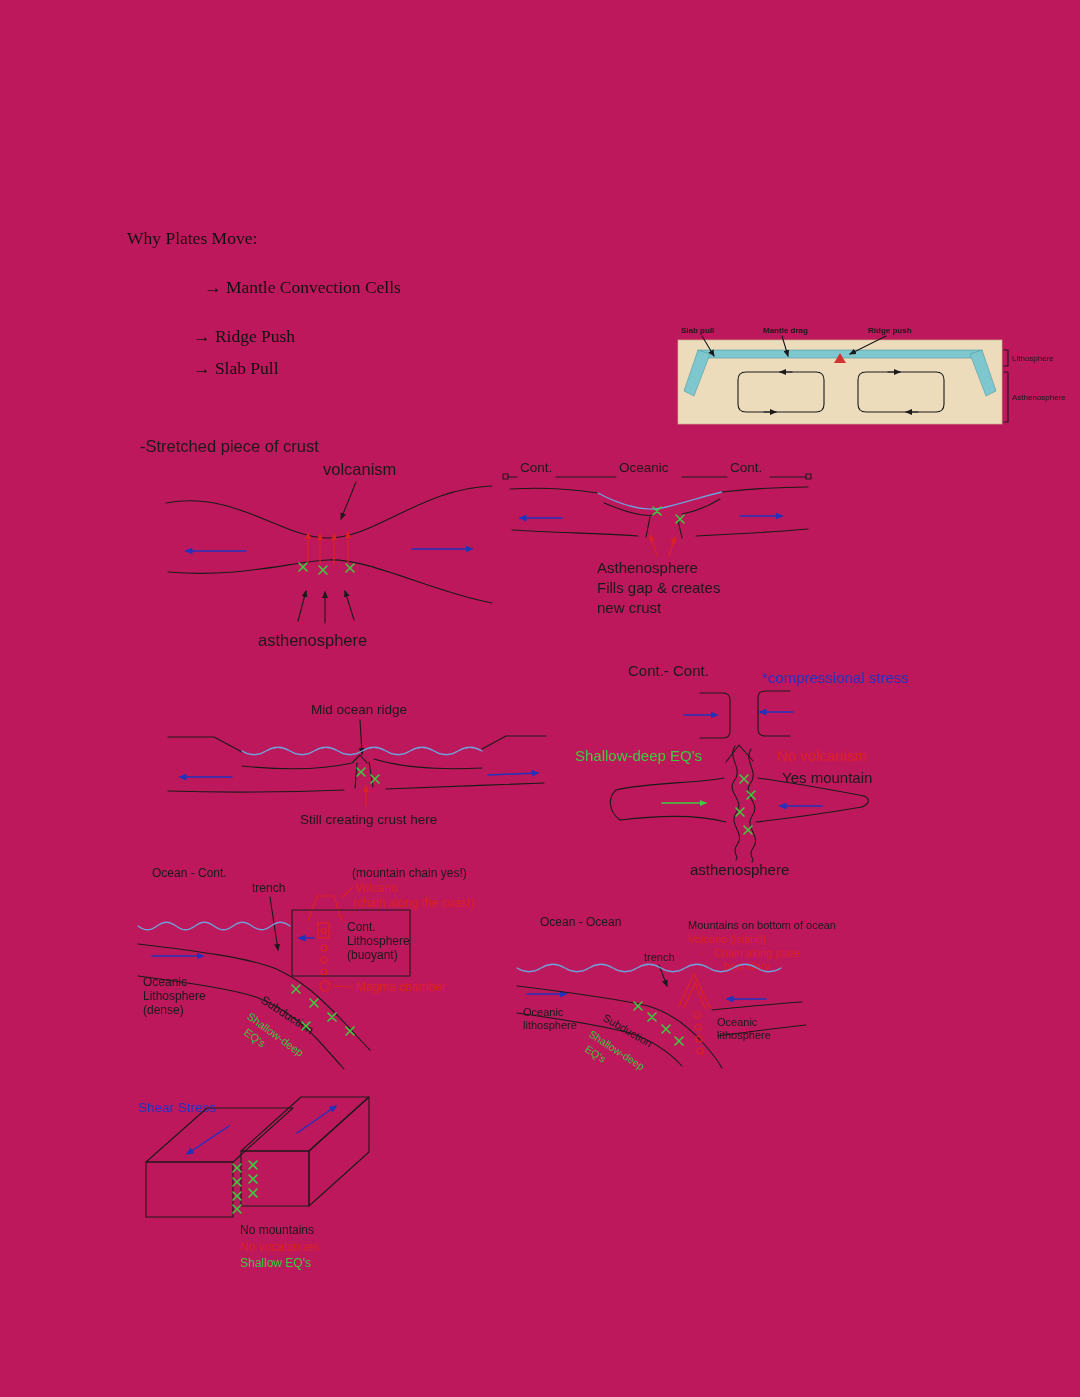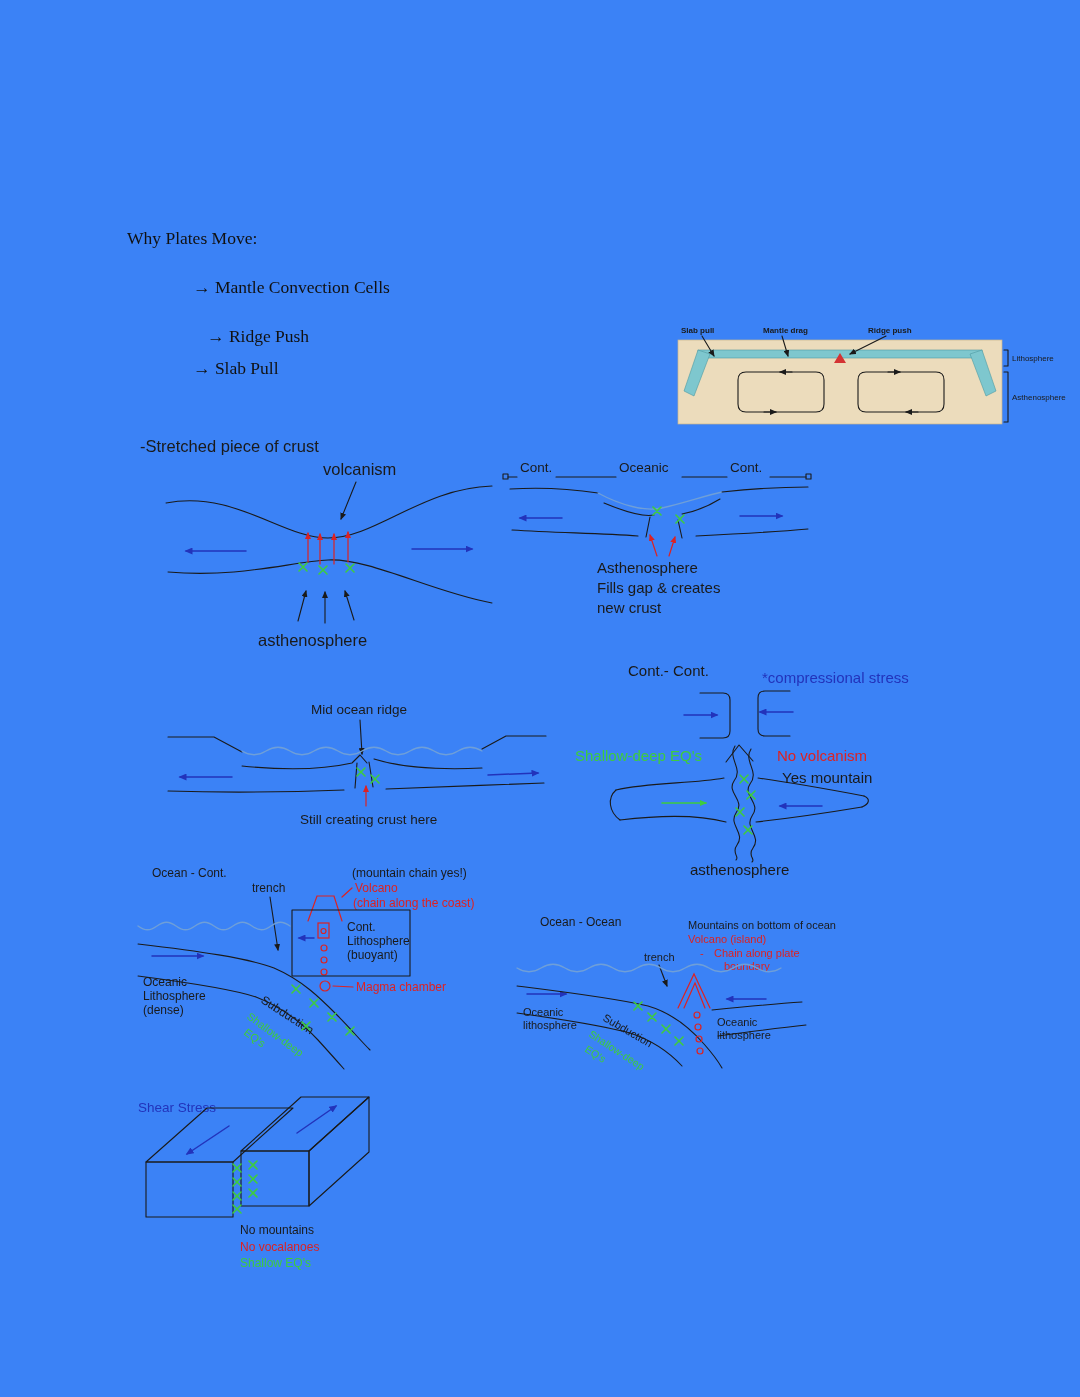--- a/index.html
+++ b/index.html
@@ -1,16 +1,16 @@
 <!DOCTYPE html>
 <html><head>
 <meta charset="utf-8">
 <style>
   html,body{margin:0;padding:0;background:#9a9a9a;}
-  .page{position:relative;width:1080px;height:1397px;background:#3b82f6;overflow:hidden;
+  .page{position:relative;width:1080px;height:1397px;background:#be185d;overflow:hidden;
         font-family:"Liberation Serif",serif;text-decoration:underline;}
   .hdr{position:absolute;color:#111;font-size:17.5px;white-space:nowrap;}
   svg.canvas{position:absolute;left:0;top:0;}
   svg text{font-family:"Liberation Sans",sans-serif;fill:#1a1a1a;white-space:pre;}
   .t8{font-size:8px}.t10{font-size:10.5px}.t11{font-size:11px}.t12{font-size:12px}
   .t13{font-size:13.5px}.t15{font-size:15px}.t16{font-size:16.5px}
   .bold{font-weight:bold}
   .red{fill:#dd2222}.green{fill:#3ecc3e}.blue{fill:#2233bb}
   .ln{stroke:#1a1a1a;stroke-width:1.1;fill:none;stroke-linecap:round;stroke-linejoin:round}
   .lnb{stroke:#2233bb;stroke-width:1.5;fill:none;stroke-linecap:round}
@@ -19,22 +19,22 @@
   .lnw{stroke:#6f9fd8;stroke-width:1.3;fill:none;stroke-linecap:round}
   .ab{marker-end:url(#mab)}.ar{marker-end:url(#mar)}.ak{marker-end:url(#mak)}.ag{marker-end:url(#mag)}
   #xm{fill:none}
 </style>
 </head>
 <body>
 
 <div class="page">
 
   <div class="hdr" style="left:127px;top:228px">Why Plates Move:</div>
-  <div class="hdr" style="left:193px;top:277px">→ Mantle Convection Cells</div>
-  <div class="hdr" style="left:207px;top:326px">→ Ridge Push</div>
+  <div class="hdr" style="left:204px;top:277px">→ Mantle Convection Cells</div>
+  <div class="hdr" style="left:193px;top:326px">→ Ridge Push</div>
   <div class="hdr" style="left:193px;top:358px">→ Slab Pull</div>
 
   <svg class="canvas" width="1080" height="1397" viewBox="0 0 1080 1397">
     <defs>
       <path id="xm" d="M-4,-4 L4,4 M4,-4 L-4,4"></path>
       <marker id="mab" refX="6.5" refY="3.5" markerWidth="9" markerHeight="7" orient="auto" markerUnits="userSpaceOnUse">
           <path d="M0,0 L8,3.5 L0,7 Z" fill="#2233bb"></path>
         </marker>
       <marker id="mar" refX="6" refY="3" markerWidth="8" markerHeight="6" orient="auto" markerUnits="userSpaceOnUse">
           <path d="M0,0 L7,3 L0,6 Z" fill="#dd2222"></path>

